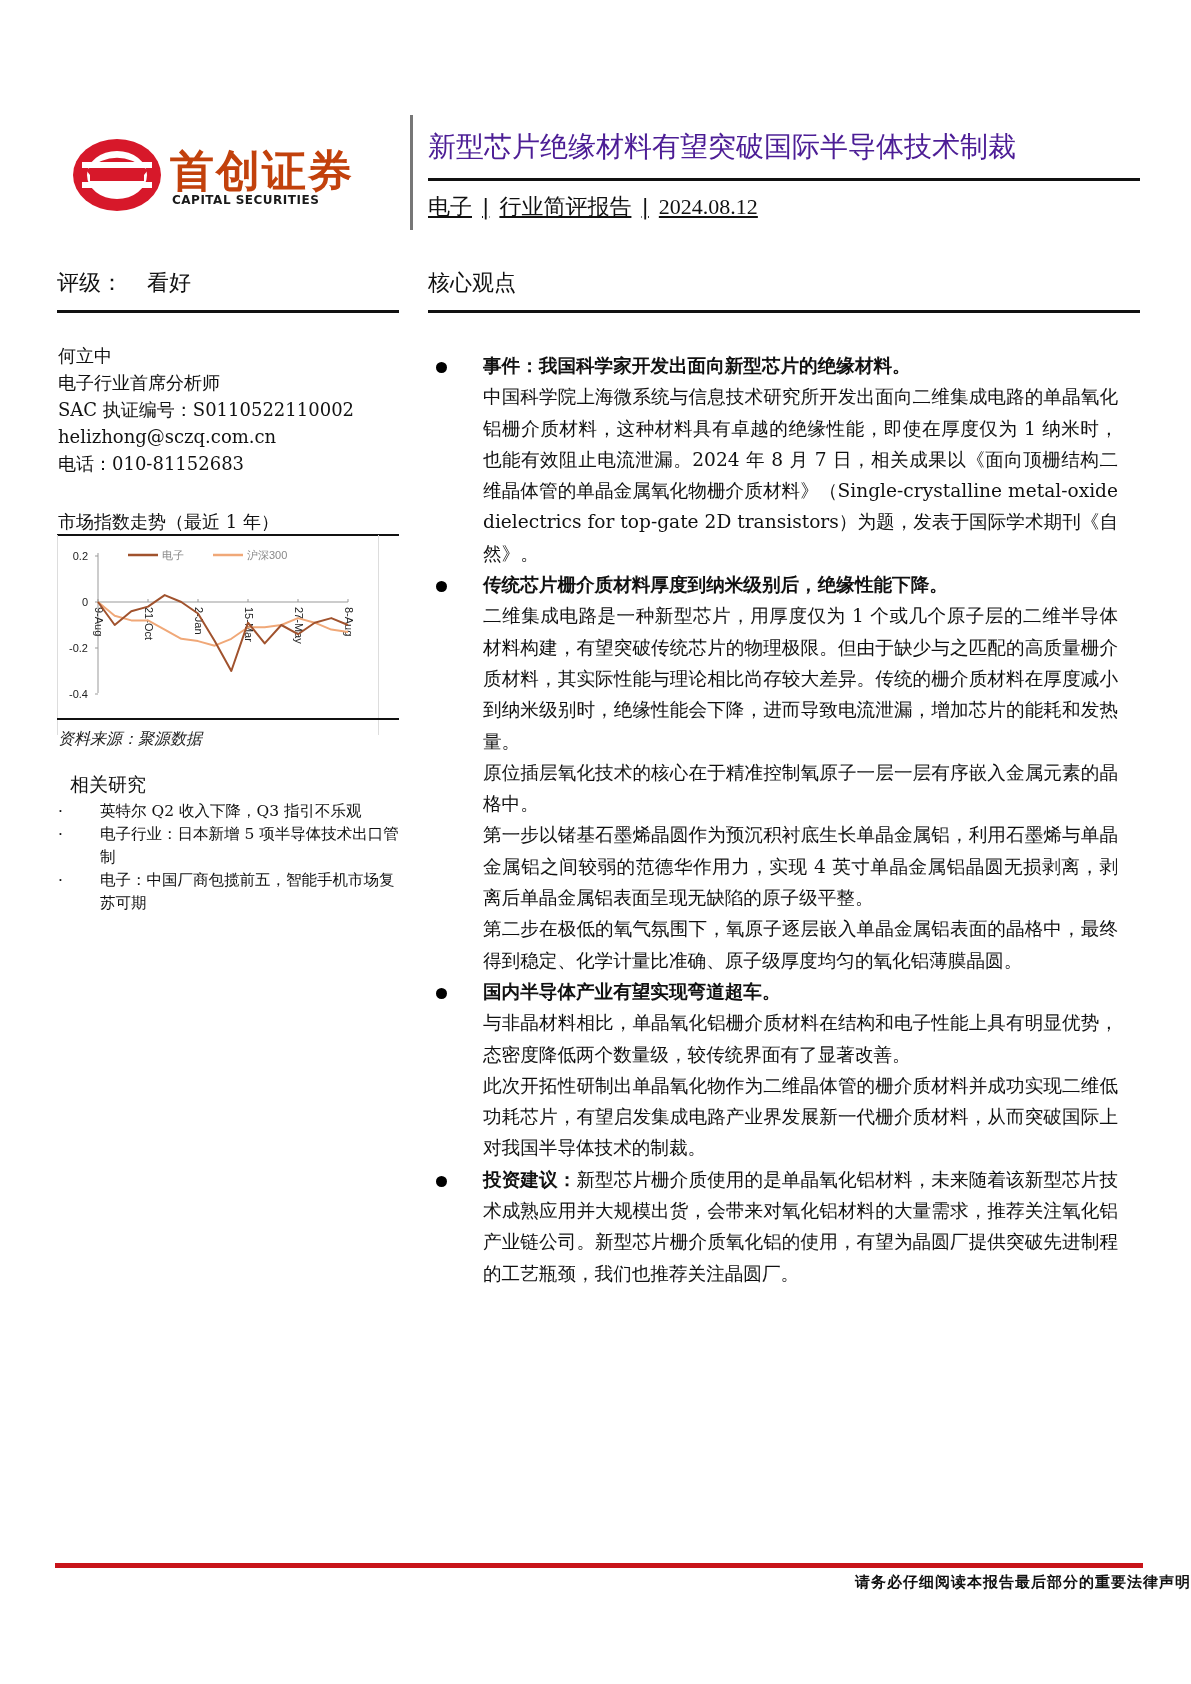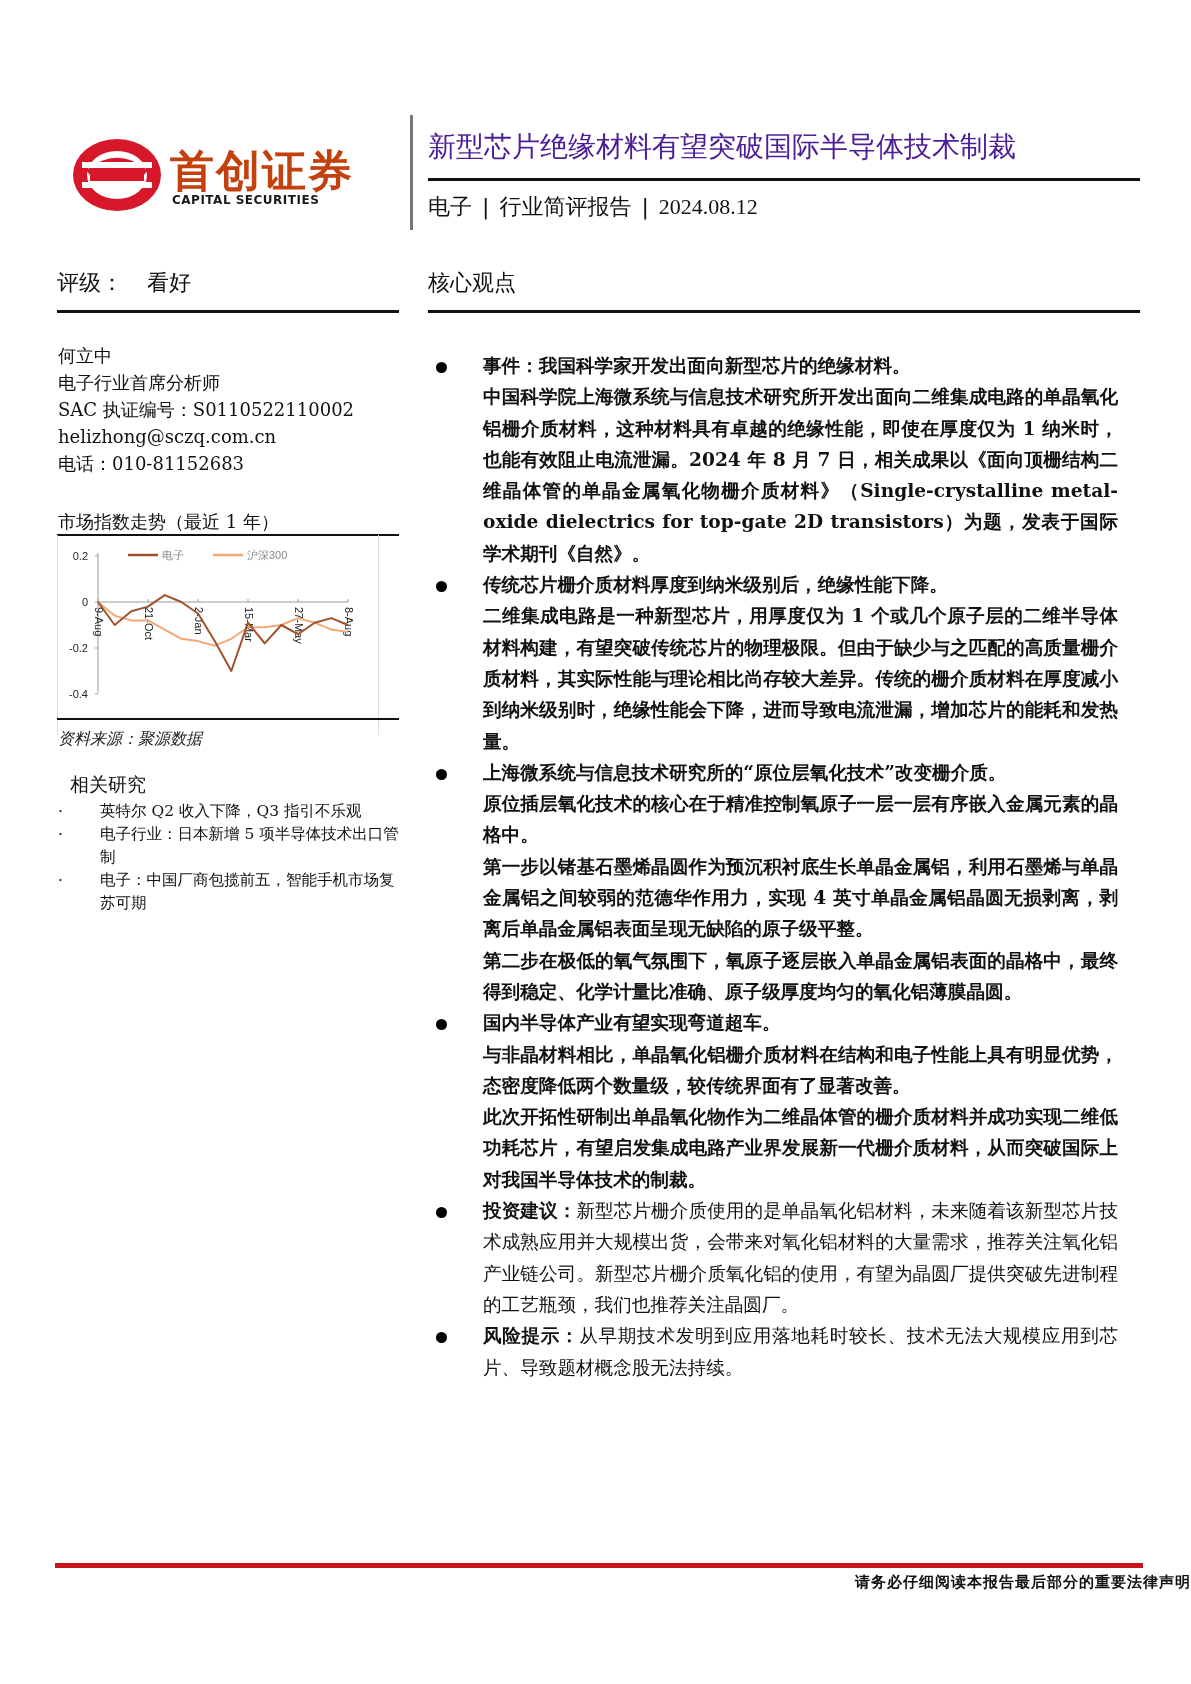--- a/index.html
+++ b/index.html
@@ -5,21 +5,21 @@
   html, body { margin:0; padding:0; background:#fff; }
   body { width:1191px; height:1684px; position:relative; overflow:hidden;
          font-family: "DejaVu Serif", "Liberation Serif", serif; color:#111; }
   .abs { position:absolute; }
   .logo-wrap { left:70px; top:135px; width:330px; height:80px; }
   .logo-cn { left:170px; top:142px; font-family:"DejaVu Sans","Liberation Sans",sans-serif; font-weight:bold; font-size:44px; letter-spacing:2px; color:#c2410c; }
   .logo-en { left:172px; top:193px; font-family:"DejaVu Sans","Liberation Sans",sans-serif; font-weight:bold; font-size:12px; letter-spacing:0.5px; color:#1a1a1a; }
   .vsep { left:410px; top:115px; width:3px; height:115px; background:#777; }
   .title { left:428px; top:128px; font-family:"DejaVu Sans","Liberation Sans",sans-serif; font-size:28px; color:#4c1d95; }
   .title-rule { left:428px; top:178px; width:712px; height:3px; background:#111; }
-  .subline { left:428px; top:192px; font-family:"DejaVu Sans","Liberation Sans",sans-serif; font-size:22px; color:#111; }
+  .subline { left:428px; top:192px; font-family:"DejaVu Sans","Liberation Sans",sans-serif; font-size:22px; color:#111;text-decoration:underline; }
   .subline .sep { margin:0 10px; }
   .subline .date { font-family:"Liberation Serif","DejaVu Serif",serif; }
   .rating { left:57px; top:268px; font-family:"DejaVu Sans","Liberation Sans",sans-serif; font-size:22px; }
   .rating .val { margin-left:24px; }
   .core-h { left:428px; top:268px; font-family:"DejaVu Sans","Liberation Sans",sans-serif; font-size:22px; }
   .rule-left { left:57px; top:310px; width:342px; height:3px; background:#111; }
   .rule-right { left:428px; top:310px; width:712px; height:3px; background:#111; }
   .analyst { left:58px; top:342px; font-size:18px; line-height:27px; }
   .analyst div { white-space:nowrap; }
   .chart-title { left:58px; top:510px; font-size:18px; }
@@ -28,21 +28,21 @@
   .chart-bottom-rule { left:57px; top:718px; width:342px; height:1.5px; background:#111; }
   .source { left:58px; top:729px; font-size:16px; font-style:italic; color:#222; }
   .related-h { left:70px; top:772px; font-size:19px; }
   .related-list { left:58px; top:800px; width:345px; font-size:15.5px; line-height:23px; }
   .related-item { display:flex; }
   .related-item .dot { width:42px; flex:none; }
   .main { left:428px; top:350px; width:690px; font-size:18.6px; line-height:31.3px; }
   .bullet { position:relative; padding-left:55px; }
   .bullet .bdot { position:absolute; left:8px; top:12px; width:11px; height:11px; background:#000; border-radius:50%; }
   .bold { font-weight:bold; }
-  .para { padding-left:55px; text-align:justify;font-weight:bold; }
+  .para { padding-left:55px; text-align:justify; }
   .footer-rule { left:55px; top:1563px; width:1088px; height:5px; background:#c8141a; }
   .footer-text { left:0; top:1573px; width:1191px; text-align:right; font-size:15px; font-weight:bold; letter-spacing:1px; }
 </style>
 </head>
 <body>
 
 <div class="abs logo-wrap">
   <svg width="95" height="80" viewBox="0 0 95 80">
     <ellipse cx="47" cy="40" rx="44" ry="36" fill="#d7182a"></ellipse>
     <ellipse cx="47" cy="40" rx="30" ry="24" fill="#fff"></ellipse>
@@ -145,40 +145,32 @@
     <span>事件：我国科学家开发出面向新型芯片的绝缘材料。</span>
   </div>
   <div class="para">中国科学院上海微系统与信息技术研究所开发出面向二维集成电路的单晶氧化铝栅介质材料，这种材料具有卓越的绝缘性能，即使在厚度仅为 1 纳米时，也能有效阻止电流泄漏。2024 年 8 月 7 日，相关成果以《面向顶栅结构二维晶体管的单晶金属氧化物栅介质材料》（Single-crystalline metal-oxide dielectrics for top-gate 2D transistors）为题，发表于国际学术期刊《自然》。</div>
 
   <div class="bullet bold">
     <span class="bdot"></span>
     <span>传统芯片栅介质材料厚度到纳米级别后，绝缘性能下降。</span>
   </div>
   <div class="para">二维集成电路是一种新型芯片，用厚度仅为 1 个或几个原子层的二维半导体材料构建，有望突破传统芯片的物理极限。但由于缺少与之匹配的高质量栅介质材料，其实际性能与理论相比尚存较大差异。传统的栅介质材料在厚度减小到纳米级别时，绝缘性能会下降，进而导致电流泄漏，增加芯片的能耗和发热量。</div>
 
-  <div class="bullet bold">
-    <span class="bdot"></span>
-    <span>上海微系统与信息技术研究所的“原位层氧化技术”改变栅介质。</span>
-  </div>
   <div class="para">原位插层氧化技术的核心在于精准控制氧原子一层一层有序嵌入金属元素的晶格中。</div>
   <div class="para">第一步以锗基石墨烯晶圆作为预沉积衬底生长单晶金属铝，利用石墨烯与单晶金属铝之间较弱的范德华作用力，实现 4 英寸单晶金属铝晶圆无损剥离，剥离后单晶金属铝表面呈现无缺陷的原子级平整。</div>
   <div class="para">第二步在极低的氧气氛围下，氧原子逐层嵌入单晶金属铝表面的晶格中，最终得到稳定、化学计量比准确、原子级厚度均匀的氧化铝薄膜晶圆。</div>
 
   <div class="bullet bold">
     <span class="bdot"></span>
     <span>国内半导体产业有望实现弯道超车。</span>
   </div>
   <div class="para">与非晶材料相比，单晶氧化铝栅介质材料在结构和电子性能上具有明显优势，态密度降低两个数量级，较传统界面有了显著改善。</div>
   <div class="para">此次开拓性研制出单晶氧化物作为二维晶体管的栅介质材料并成功实现二维低功耗芯片，有望启发集成电路产业界发展新一代栅介质材料，从而突破国际上对我国半导体技术的制裁。</div>
 
   <div class="bullet" style="text-align:justify">
     <span class="bdot"></span>
     <span class="bold">投资建议：</span><span>新型芯片栅介质使用的是单晶氧化铝材料，未来随着该新型芯片技术成熟应用并大规模出货，会带来对氧化铝材料的大量需求，推荐关注氧化铝产业链公司。新型芯片栅介质氧化铝的使用，有望为晶圆厂提供突破先进制程的工艺瓶颈，我们也推荐关注晶圆厂。</span>
   </div>
 
-  <div class="bullet" style="text-align:justify">
-    <span class="bdot"></span>
-    <span class="bold">风险提示：</span><span>从早期技术发明到应用落地耗时较长、技术无法大规模应用到芯片、导致题材概念股无法持续。</span>
-  </div>
 </div>
 
 <div class="abs footer-rule"></div>
 <div class="abs footer-text">请务必仔细阅读本报告最后部分的重要法律声明</div>
 
 </body></html>

